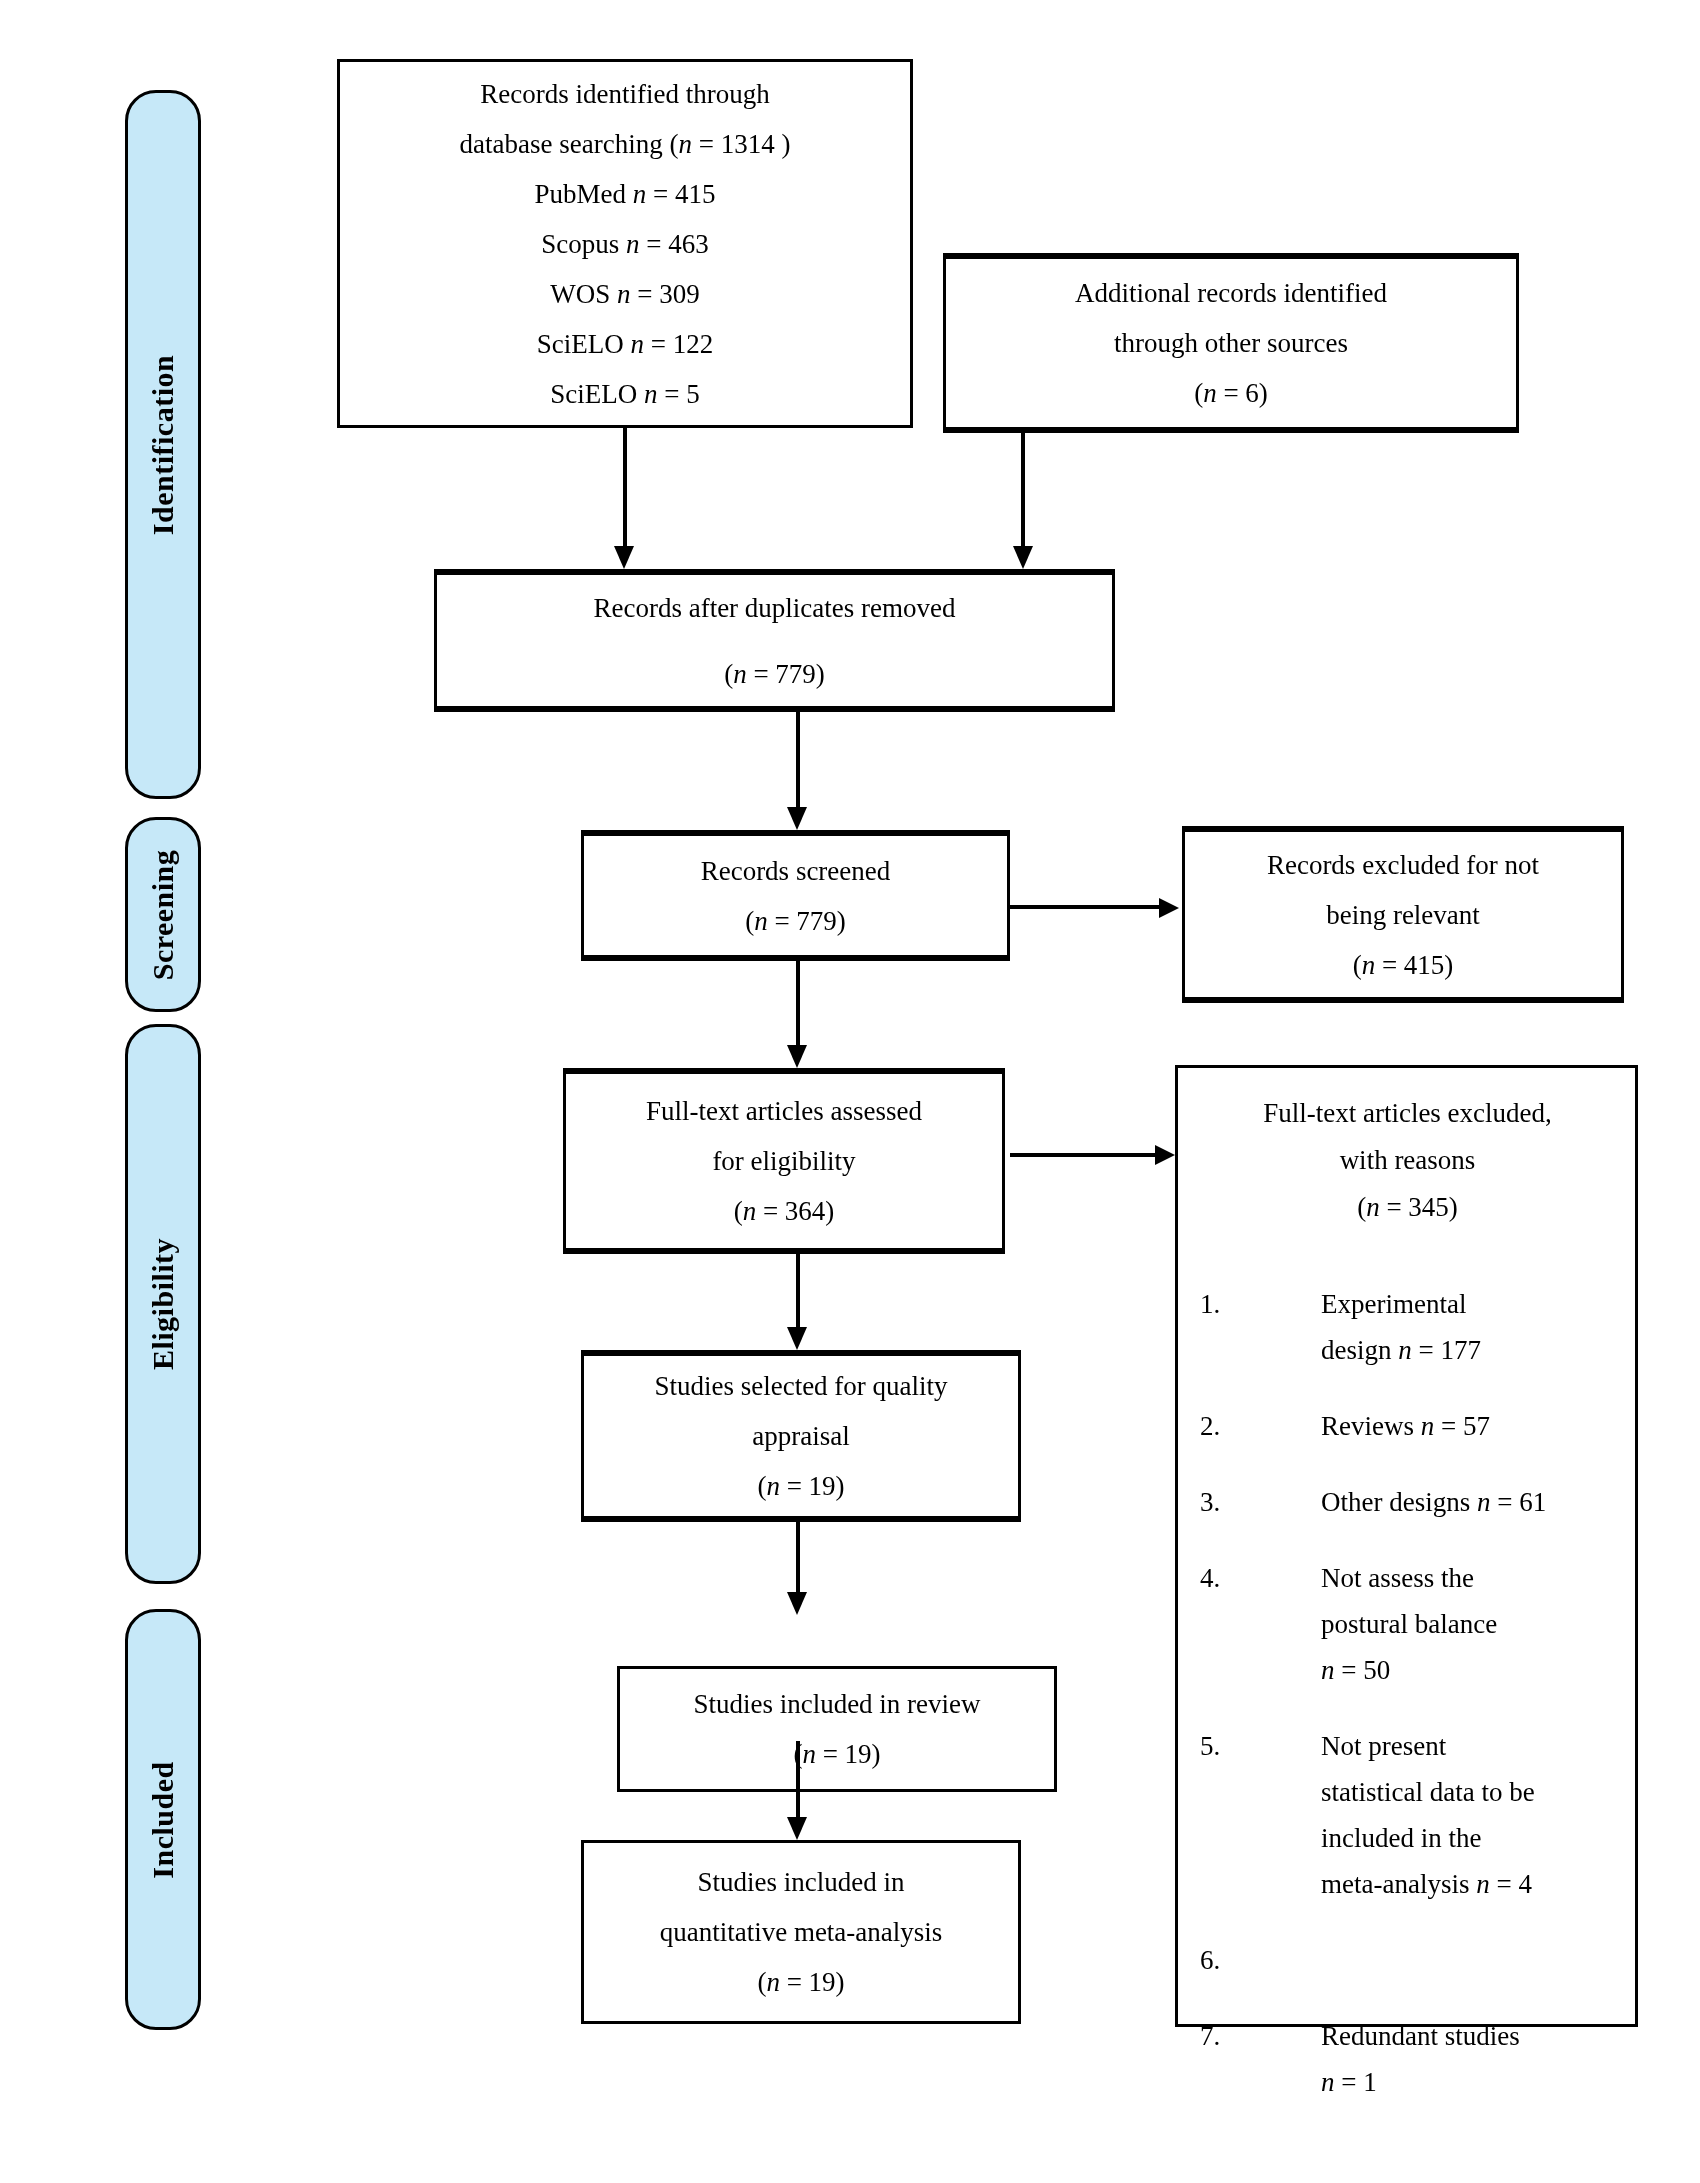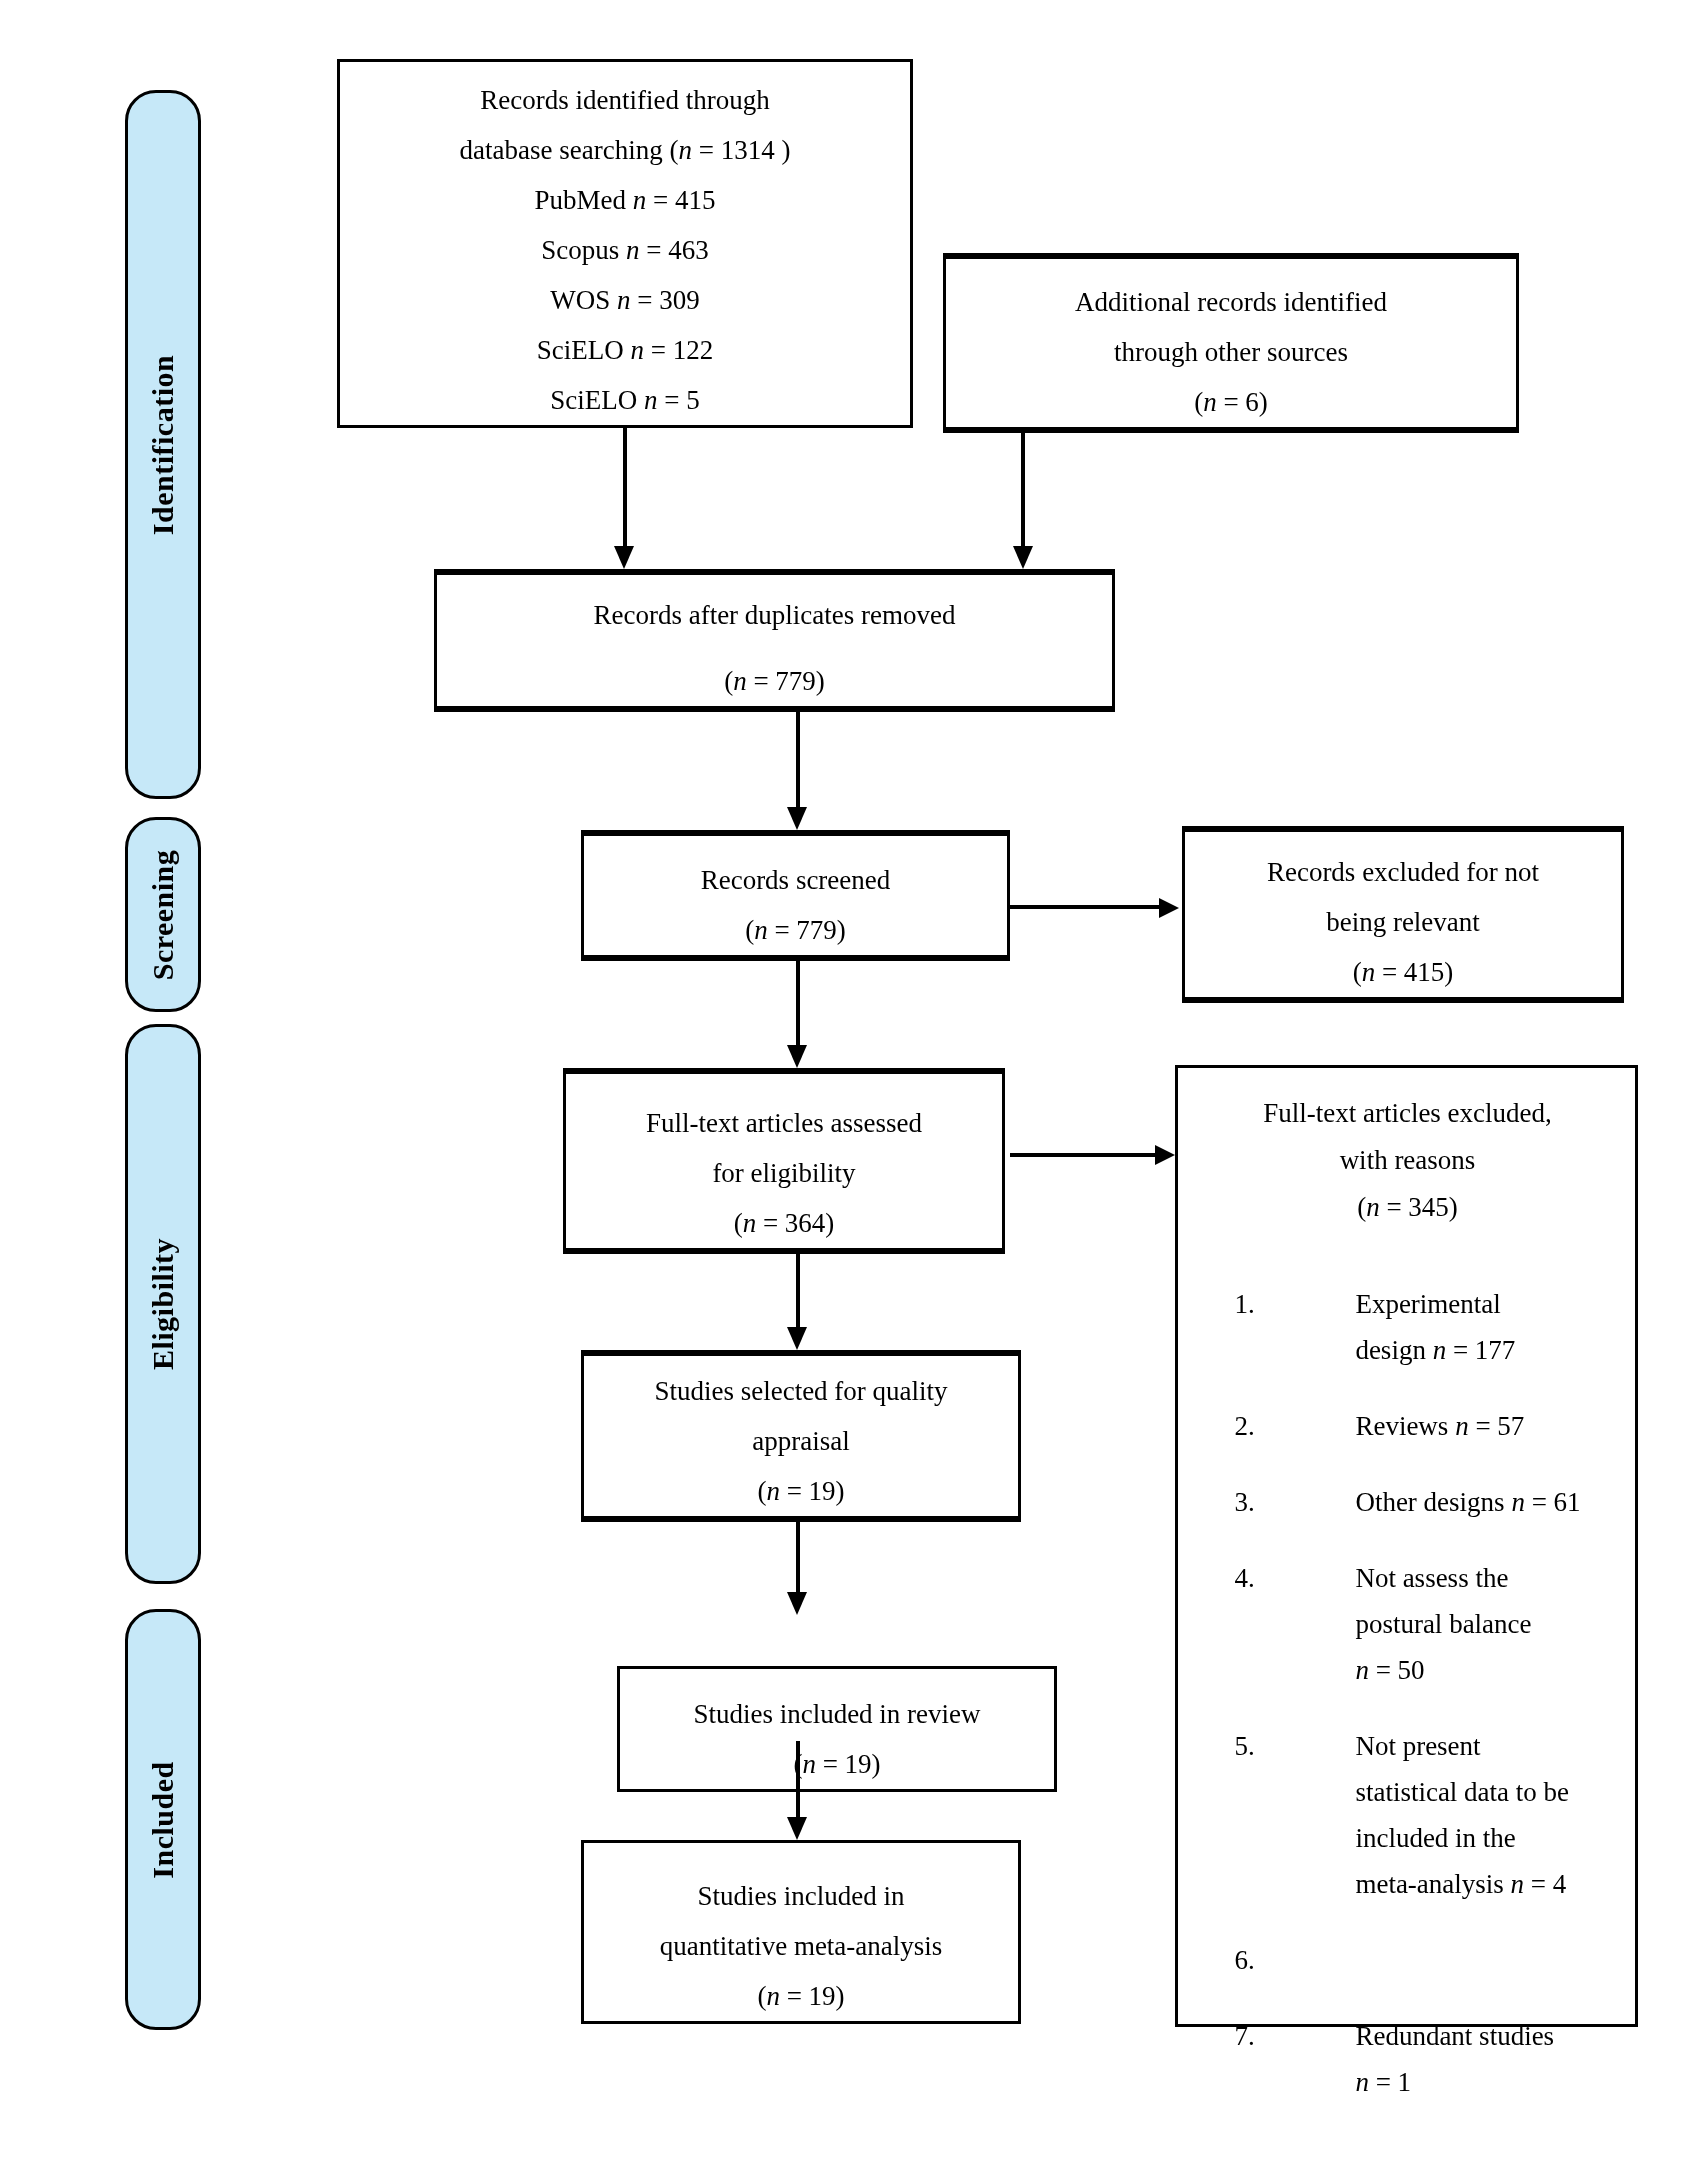--- a/index.html
+++ b/index.html
@@ -2,21 +2,21 @@
 <html style="font-size:8px"><head>
 <meta charset="utf-8">
 <style>
   html,body{margin:0;padding:0;background:#ffffff;}
   #canvas{
     position:relative;width:1701px;height:2183px;background:#ffffff;
     font-family:"Liberation Serif","DejaVu Serif",serif;color:#000;
   }
   .box{
     position:absolute;box-sizing:border-box;border:3.5px solid #000;background:#fff;
-    display:flex;flex-direction:column;justify-content:flex-end;align-items:center;
+    display:flex;flex-direction:column;justify-content:center;align-items:center;
     text-align:center;font-size:27px;line-height:50px;
   }
   .box .ln{white-space:nowrap;}
   .hthick{border-top-width:6.4px;border-bottom-width:6.4px;}
   .stage{
     position:absolute;box-sizing:border-box;left:125px;width:76px;
     border:3.5px solid #000;border-radius:31px;background:#c6e8f8;
     display:flex;align-items:center;justify-content:center;
   }
   .stage .rot{transform:rotate(-90deg);white-space:nowrap;font-size:30px;font-weight:bold;letter-spacing:0.5px;}
@@ -82,21 +82,21 @@
     <div class="ln">being relevant</div>
     <div class="ln">(<i>n</i> = 415)</div>
   </div>
 
   <div class="box hthick" style="left:563px;top:1068px;width:442px;height:186px;">
     <div class="ln">Full-text articles assessed</div>
     <div class="ln">for eligibility</div>
     <div class="ln">(<i>n</i> = 364)</div>
   </div>
 
-  <div class="box" id="b7" style="left:1175px;top:1065px;width:463px;height:962px;align-items:center;">
+  <div class="box" id="b7" style="left:1175px;top:1065px;width:463px;height:962px;">
     <div class="hdr">
       <div class="ln">Full-text articles excluded,</div>
       <div class="ln">with reasons</div>
       <div class="ln">(<i>n</i> = 345)</div>
     </div>
     <div class="list">
       <div class="itm">
         <span class="num">1.</span>
         <span class="lines">
           <div class="ln">Experimental</div>

